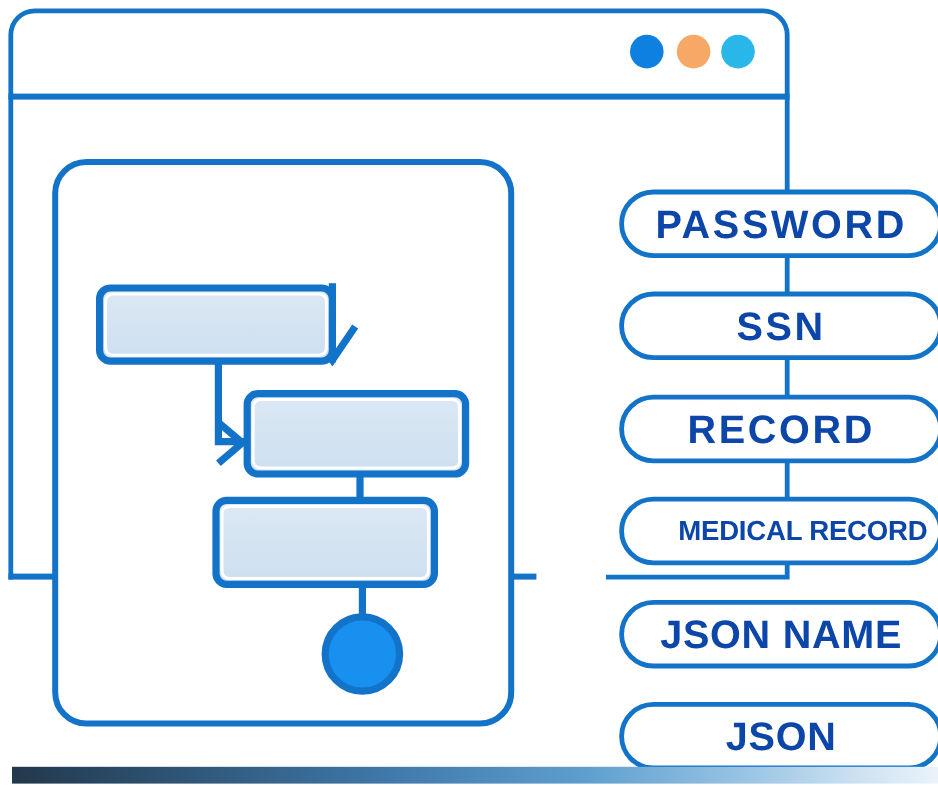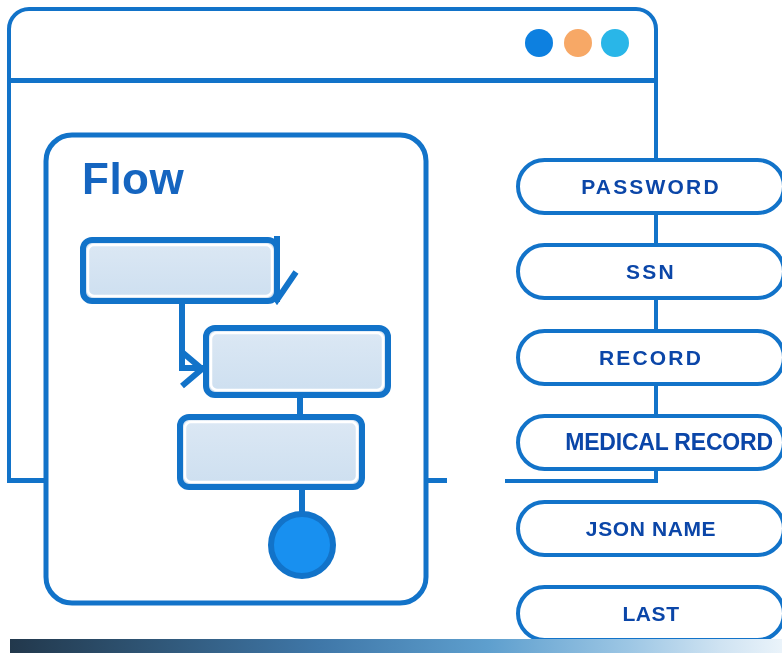--- a/index.html
+++ b/index.html
@@ -34,21 +34,21 @@
     background: #ffffff;
     display: flex;
     align-items: center;
     justify-content: center;
     overflow: hidden;
   }
   .pill-label {
     color: #0b46a8;
     font-family: "Liberation Sans", sans-serif;
     font-weight: 700;
-    font-size: 21px;
+    font-size: 33px;
     letter-spacing: 0.6px;
     white-space: nowrap;
     line-height: 1;
   }
   .pill-label.tight {
     font-size: 23px;
     letter-spacing: -0.2px;
     margin-left: 36px;
   }
   .pill-label.wide {
@@ -146,21 +146,20 @@
 
       <g>
         <rect x="180" y="417" width="182" height="70" rx="9" ry="9" fill="url(#nodeFill)" stroke="#1273c9" stroke-width="6"></rect>
         <rect x="185" y="422" width="172" height="60" rx="6" ry="6" fill="none" stroke="#ffffff" stroke-width="2.5"></rect>
       </g>
 
       <circle cx="302" cy="545" r="31" fill="#1890f0" stroke="#1273c9" stroke-width="6"></circle>
     </g>
   </svg>
 
-  <div class="flow-title">Flow</div>
 
   <div class="pill" style="left:516px; top:158px; width:270px;">
     <span class="pill-label wide">PASSWORD</span>
   </div>
 
   <div class="pill" style="left:516px; top:243px; width:270px;">
     <span class="pill-label wide">SSN</span>
   </div>
 
   <div class="pill" style="left:516px; top:329px; width:270px;">
@@ -169,18 +168,18 @@
 
   <div class="pill" style="left:516px; top:414px; width:270px;">
     <span class="pill-label tight">MEDICAL RECORD</span>
   </div>
 
   <div class="pill" style="left:516px; top:500px; width:270px;">
     <span class="pill-label">JSON NAME</span>
   </div>
 
   <div class="pill" style="left:516px; top:585px; width:270px;">
-    <span class="pill-label">LAST</span>
+    <span class="pill-label">JSON</span>
   </div>
 
   <div class="bottom-bar"></div>
 
 </div>
 
 </body></html>

